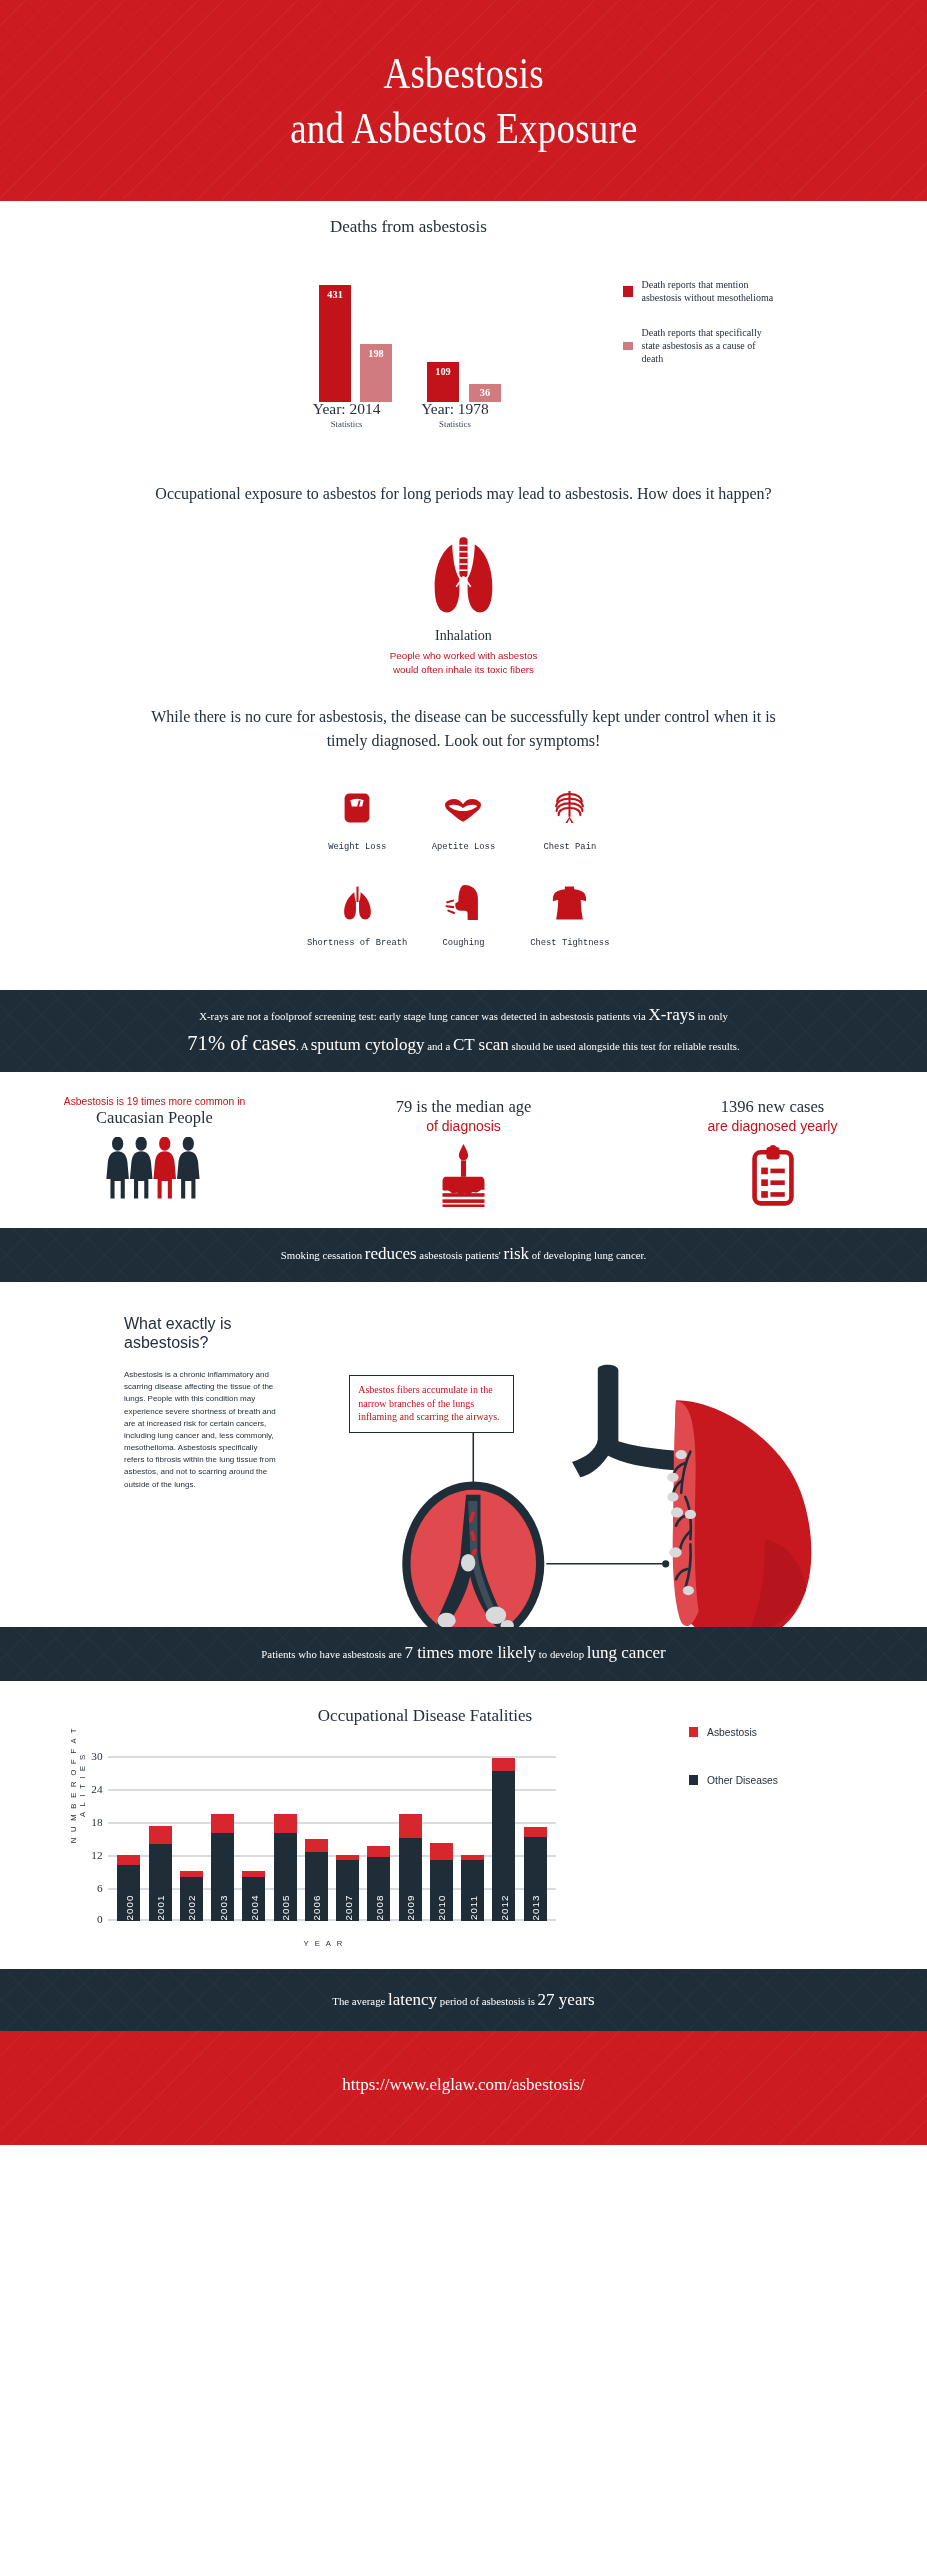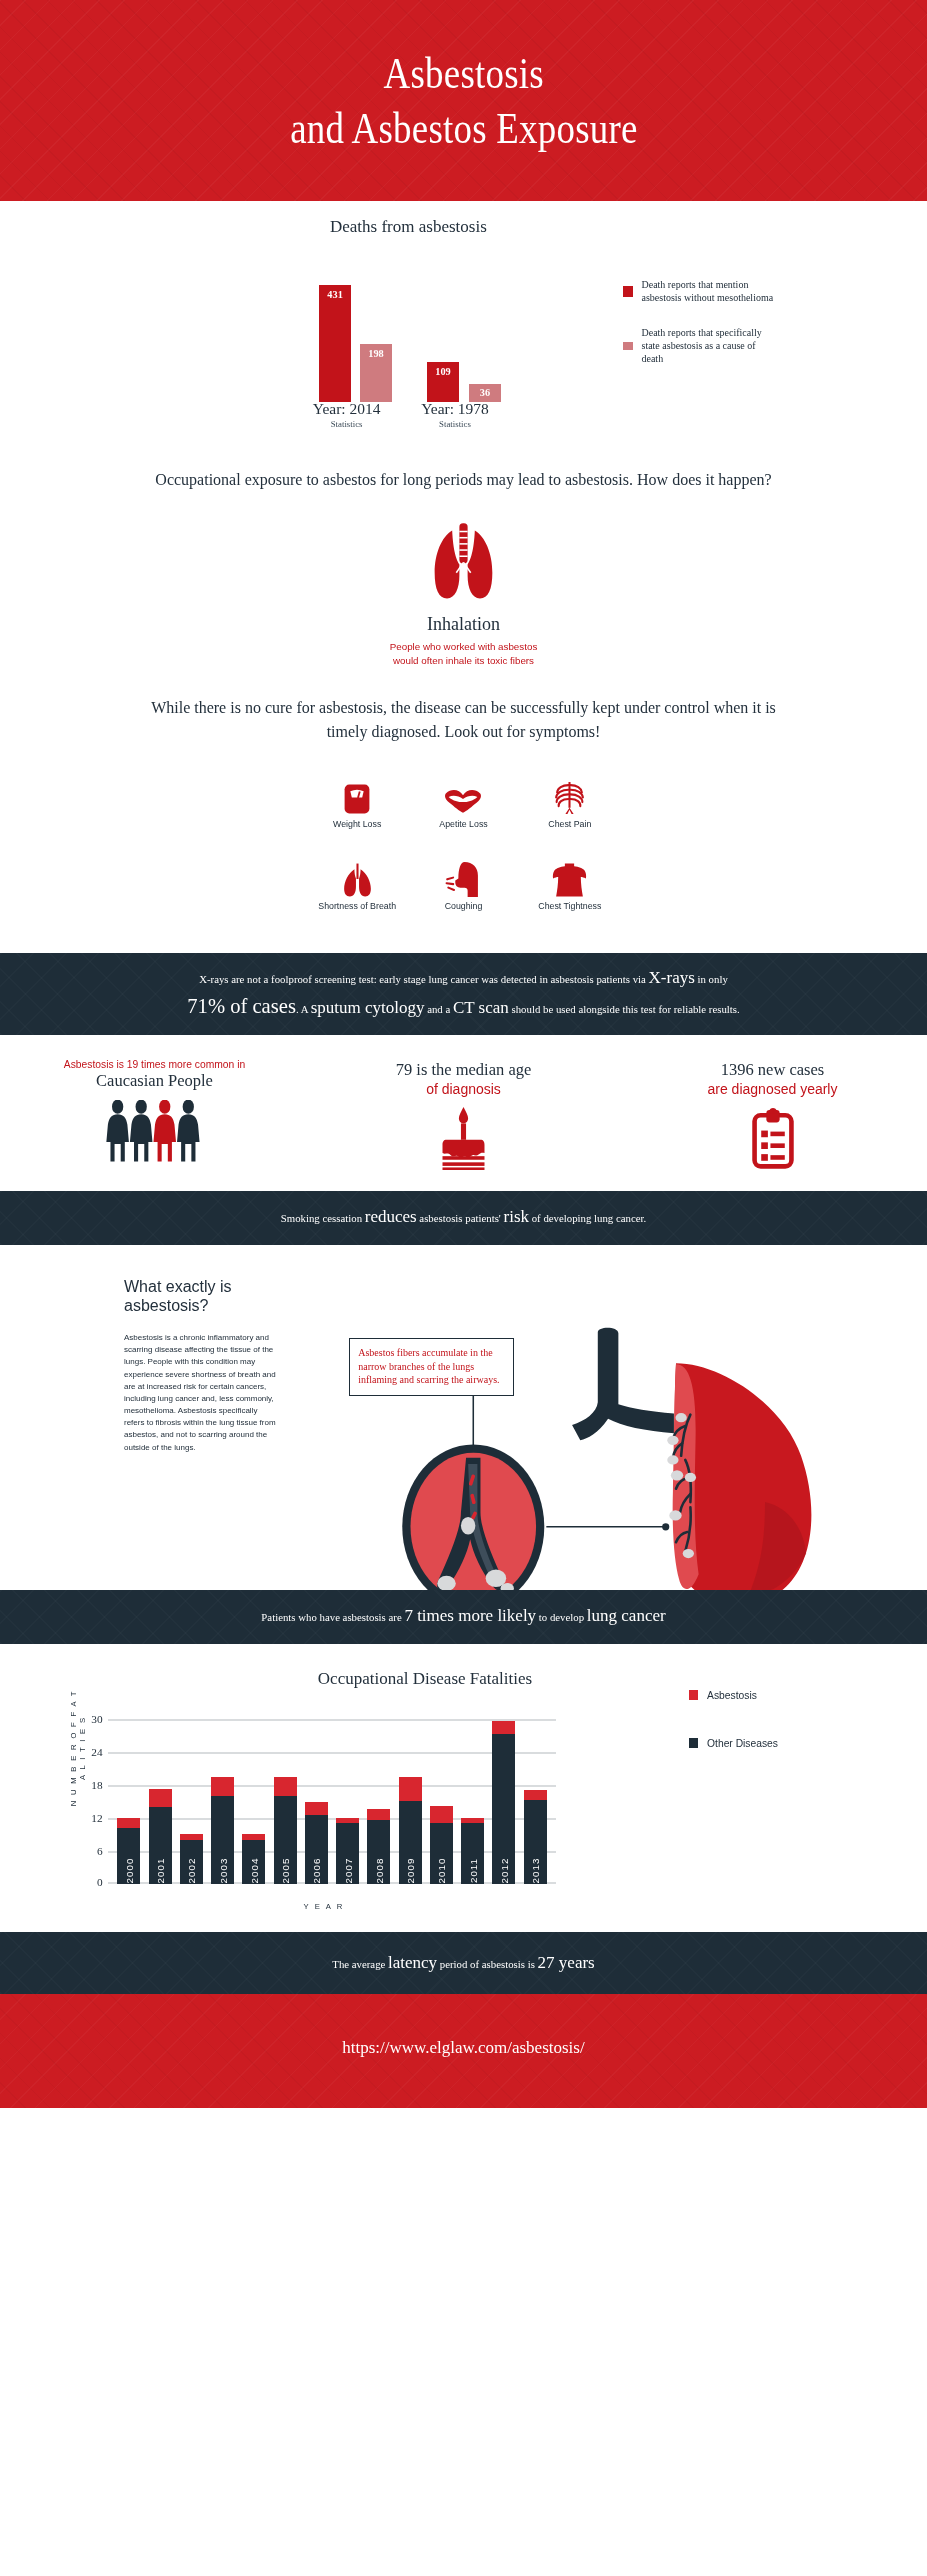--- a/index.html
+++ b/index.html
@@ -112,21 +112,21 @@
   }
   .leg-row { display: flex; align-items: center; margin-bottom: 21.6px; }
   .leg-sw { width: 10.3px; height: 11.3px; flex: 0 0 10.3px; margin-right: 8.2px; }
   .leg-sw.a { background: #c2131a; }
   .leg-sw.b { background: #cf7b7f; height: 8.2px; }
   .leg-tx { font-size: 10px; line-height: 1.32; color: #23303c; }
 
   
   .inhale { margin-top: 29px; text-align: center; }
   .inhale-icon { display: inline-block; }
-  .inhale-title { font-size: 18px; color: #23303c; margin-top: 3.1px; }
+  .inhale-title { font-size: 14px; color: #23303c; margin-top: 3.1px; }
   .inhale-sub {
     font-size: 9.8px;
     line-height: 1.45;
     color: #c2131a;
     margin-top: 5.2px;
     font-family: "Liberation Sans", sans-serif;
   }
 
   
   .sym-grid {
@@ -136,24 +136,24 @@
     grid-template-columns: repeat(3, 1fr);
     row-gap: 27px;
   }
   .sym {
     display: flex;
     flex-direction: column;
     align-items: center;
   }
   .sym-icon { height: 41px; display: flex; align-items: flex-end; justify-content: center; }
   .sym-label {
-    margin-top: 4px;
+    margin-top: 18px;
     font-size: 8.8px;
     color: #23303c;
-    font-family: Liberation Sans, sans-serif;
+    font-family: Liberation Mono, monospace;
     white-space: nowrap;
   }
 
   
   .band {
     background: #1e2d38;
     color: #ffffff;
     position: relative;
     overflow: hidden;
     display: flex;
@@ -394,21 +394,21 @@
         <span class="leg-sw a"></span>
         <span class="leg-tx">Death reports that mention asbestosis without mesothelioma</span>
       </div>
       <div class="leg-row">
         <span class="leg-sw b"></span>
         <span class="leg-tx">Death reports that specifically state asbestosis as a cause of death</span>
       </div>
     </div>
   </div>
 
-  <div style="margin-top:4px;">
+  <div style="margin-top:18px;">
     <div class="section-lead">Occupational exposure to asbestos for long periods may lead to asbestosis. How does it happen?</div>
     <div class="inhale">
       <div class="inhale-icon">
         <svg width="103" height="88" viewBox="0 0 200 170">
           <g fill="#c2131a">
             <rect x="92" y="4" width="16" height="78" rx="7"></rect>
             <path d="M78 18 C58 30 44 62 44 100 C44 132 52 150 68 150 C84 150 92 130 92 106 L92 84 C86 74 80 58 78 18Z"></path>
             <path d="M122 18 C142 30 156 62 156 100 C156 132 148 150 132 150 C116 150 108 130 108 106 L108 84 C114 74 120 58 122 18Z"></path>
           </g>
           <g stroke="#ffffff" stroke-width="3" fill="none">

